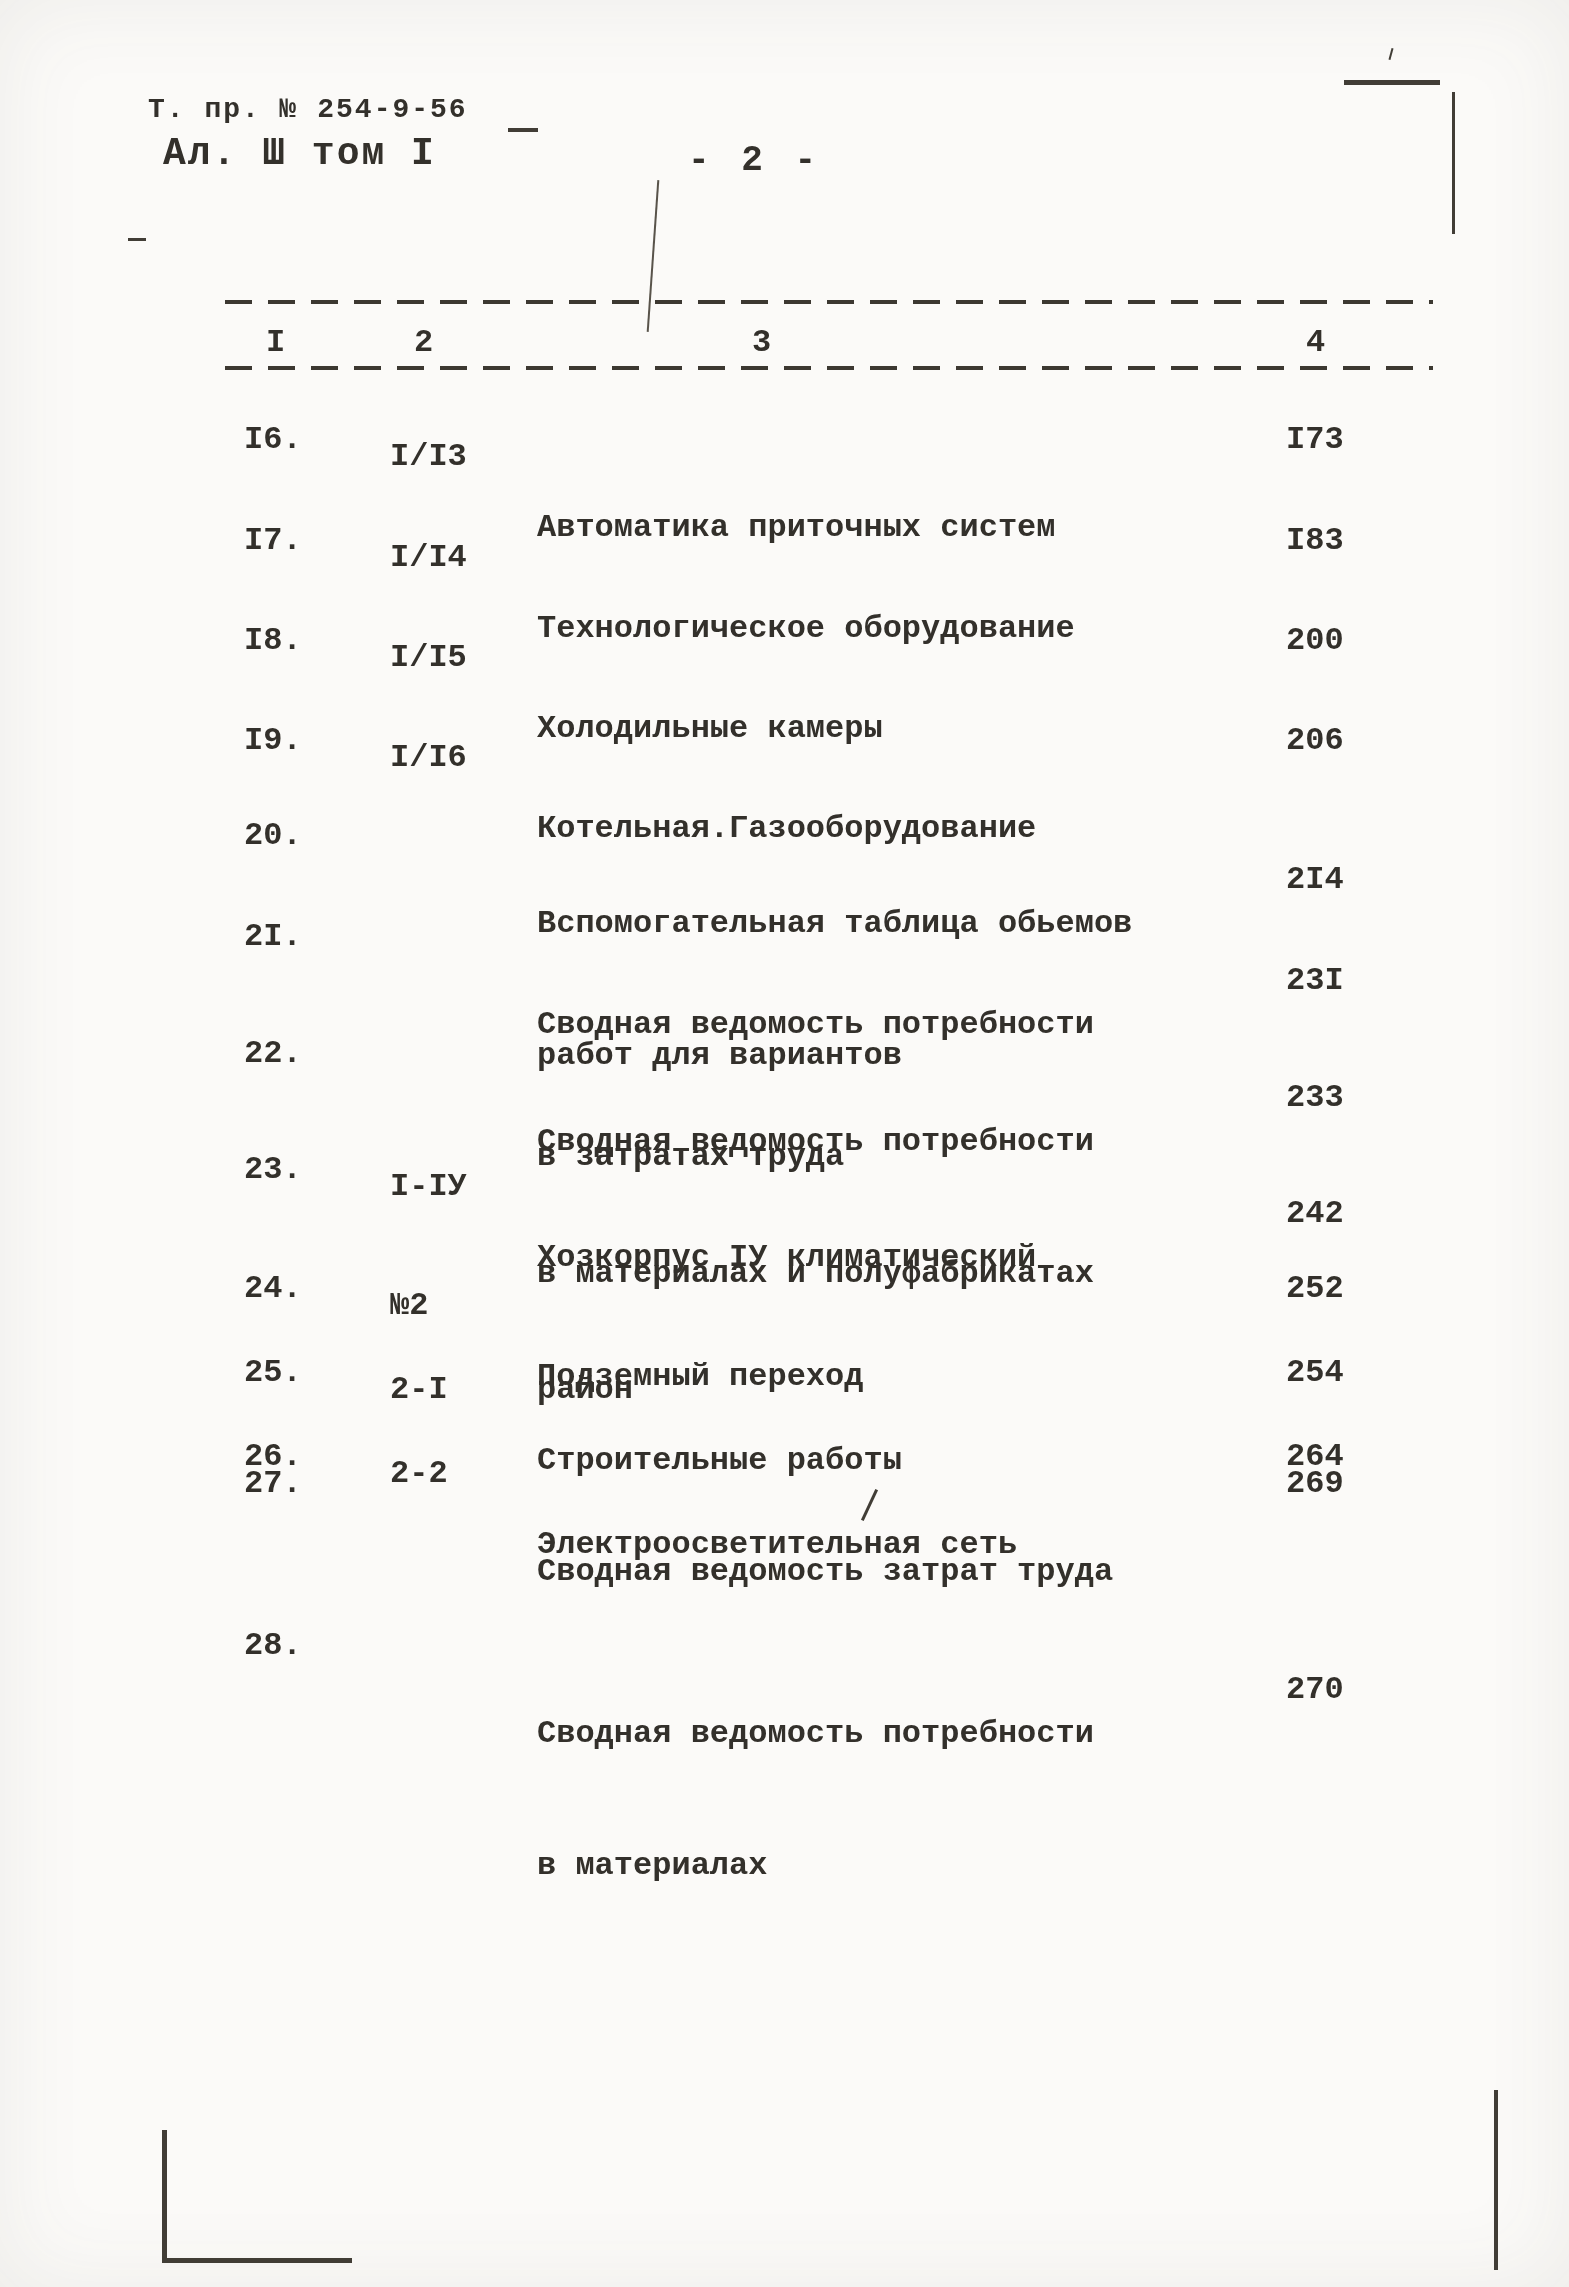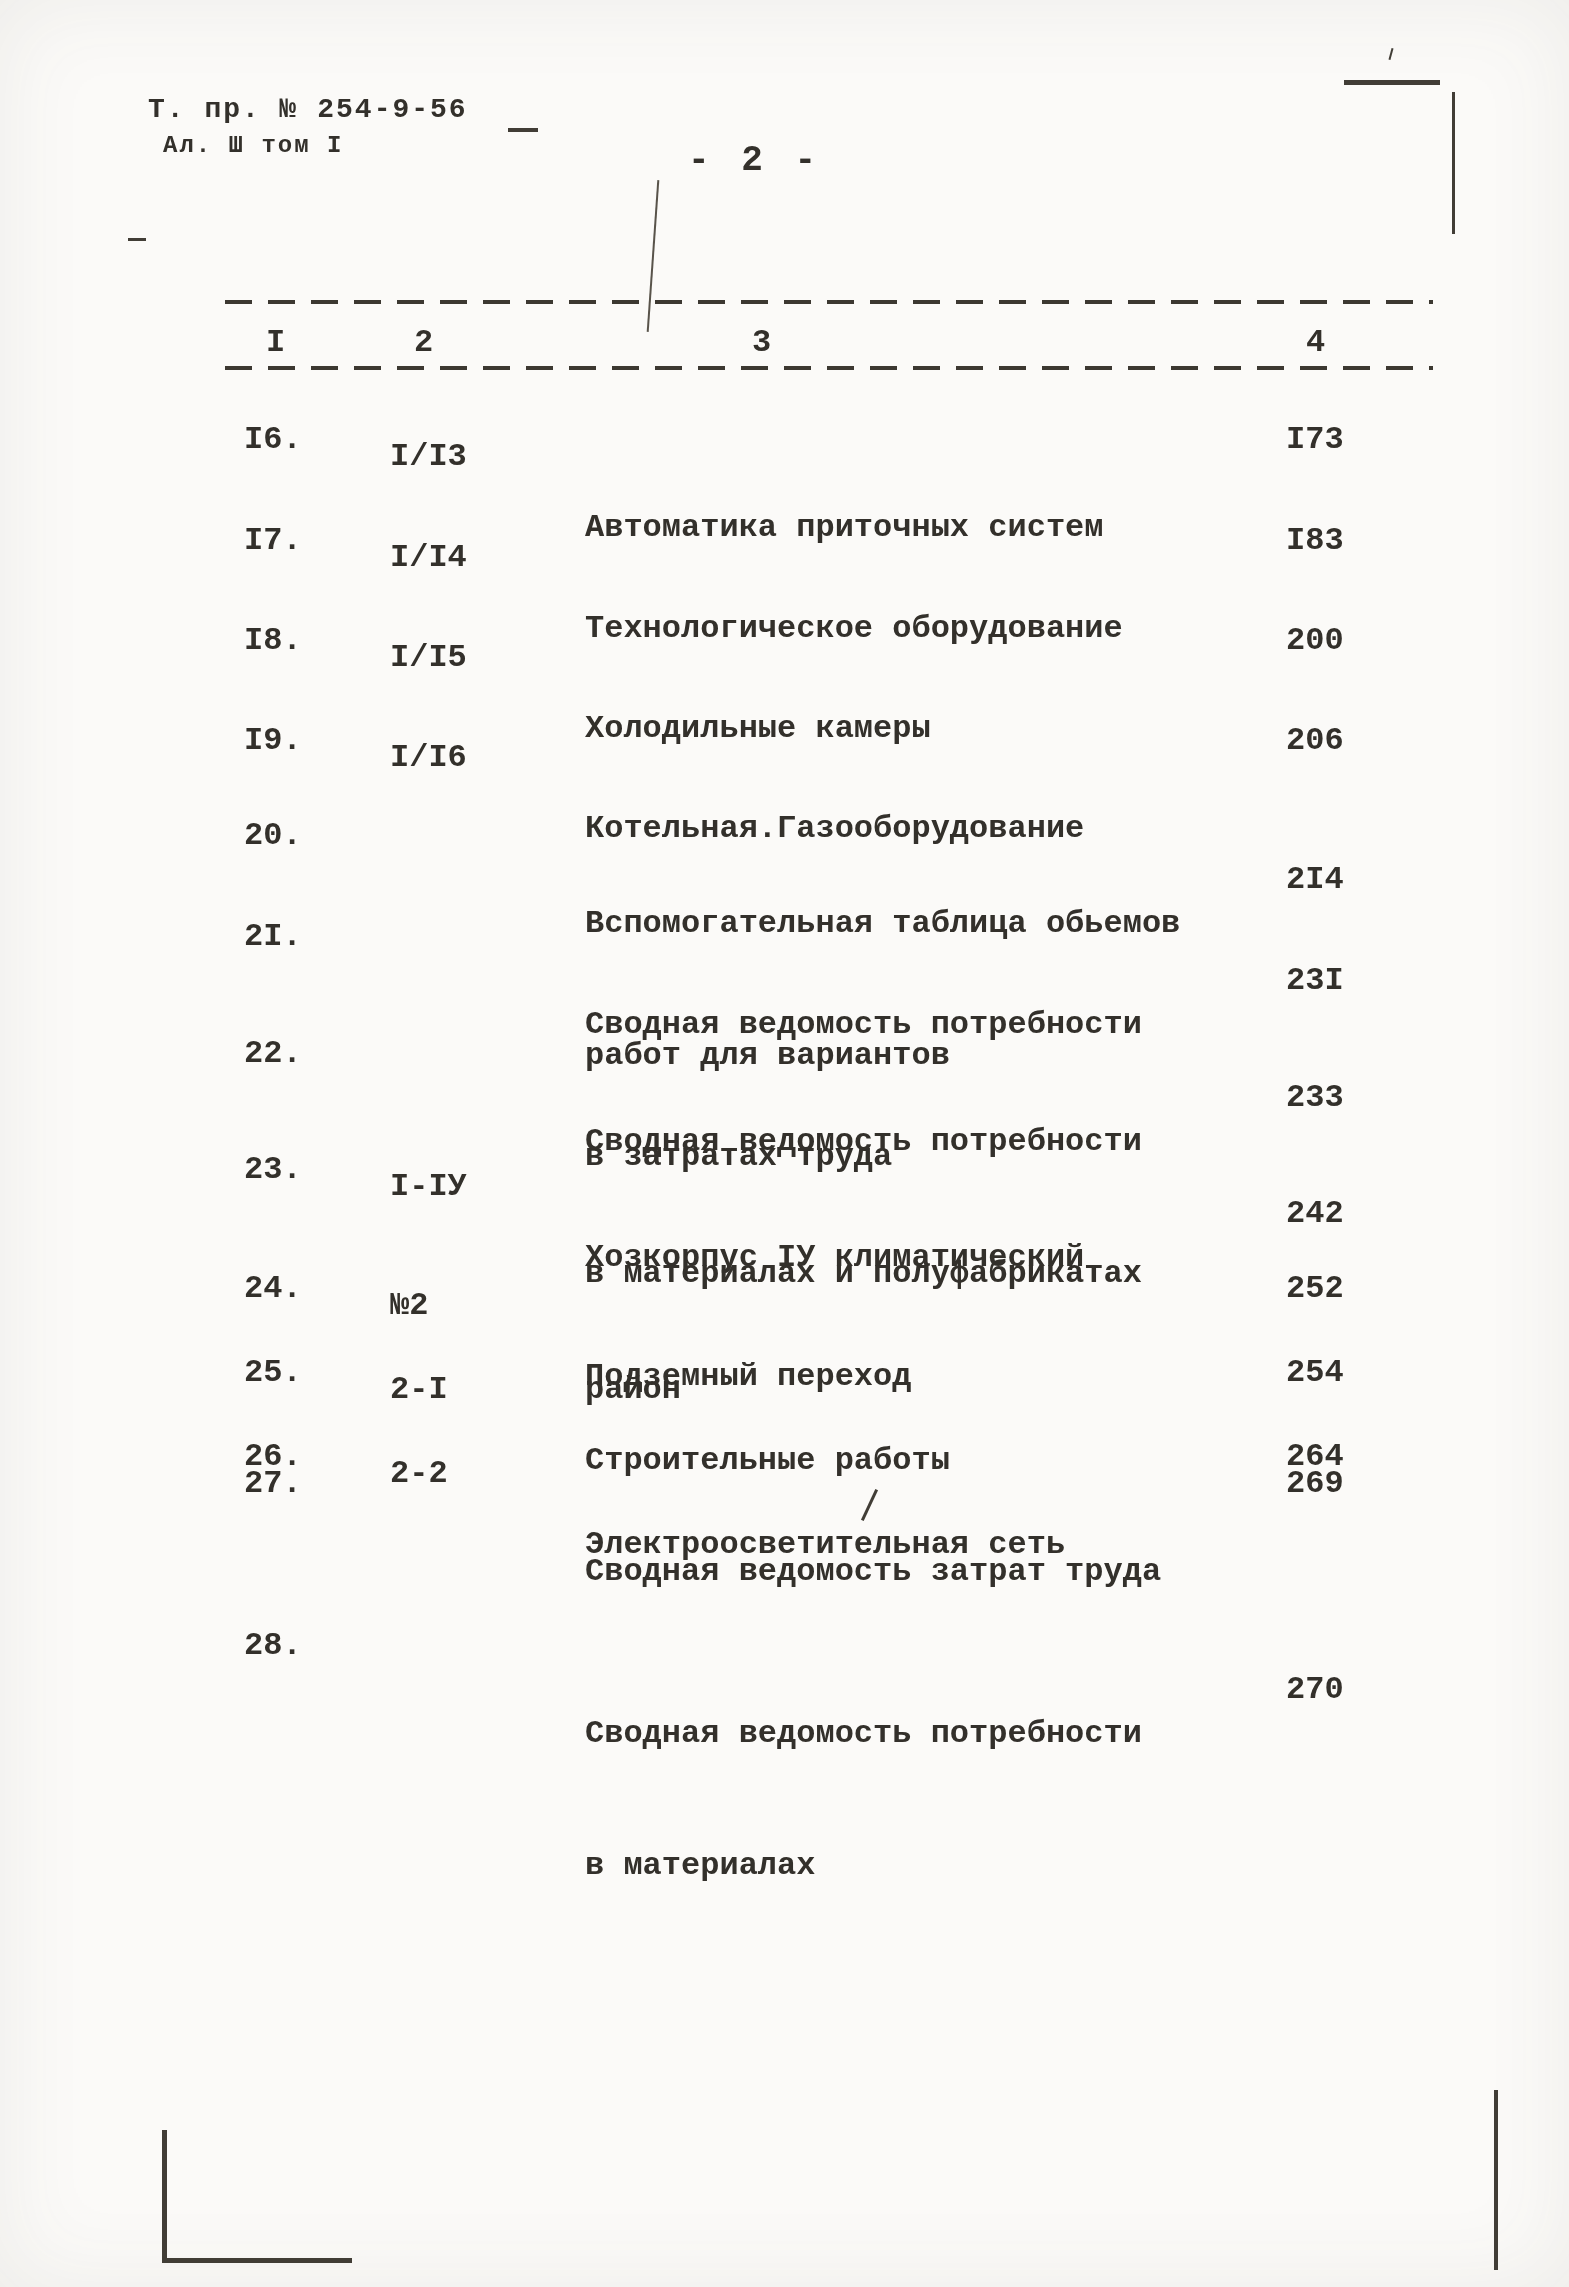--- a/index.html
+++ b/index.html
@@ -4,32 +4,32 @@
 <style>
   html,body{margin:0;padding:0;background:#f2f1ee;}
   .page{
     position:relative;width:1569px;height:2287px;background:#fbfaf8;
     font-family:"Liberation Mono","DejaVu Sans Mono",monospace;
     color:#33302b;font-weight:bold;overflow:hidden;
     box-shadow:inset 0 0 90px rgba(80,75,65,.08);
   }
   .abs{position:absolute;white-space:pre;}
   .hdr1{left:148px;top:94px;font-size:28px;letter-spacing:2px;}
-  .hdr2{left:163px;top:132px;font-size:24px;letter-spacing:2px;}
+  .hdr2{left:163px;top:132px;font-size:38px;letter-spacing:2px;}
   .pnum{left:688px;top:140px;font-size:36px;letter-spacing:5px;}
   .rule{position:absolute;height:4px;
     background:repeating-linear-gradient(to right,#3c3831 0,#3c3831 27px,transparent 27px,transparent 43px);}
   .rule1{left:225px;top:300px;width:1208px;}
   .rule2{left:225px;top:366px;width:1208px;}
   .colh{font-size:32px;top:324px;}
   .row{position:absolute;left:0;width:100%;font-size:32px;}
   .row > span{position:absolute;white-space:pre;line-height:44px;}
   .num{left:244px;top:0;}
   .code{left:390px;top:0;margin-top:17px;}
-  .title{left:537px;top:0;margin-left:48px;}
+  .title{left:537px;top:0;}
   .title div{line-height:44px;white-space:pre;}
   .pg{left:1286px;bottom:0;}
   .mark{position:absolute;background:#413d36;}
 </style>
 </head>
 <body>
 
 <div class="page">
 
   <div class="abs hdr1">Т. пр. № 254-9-56</div>

